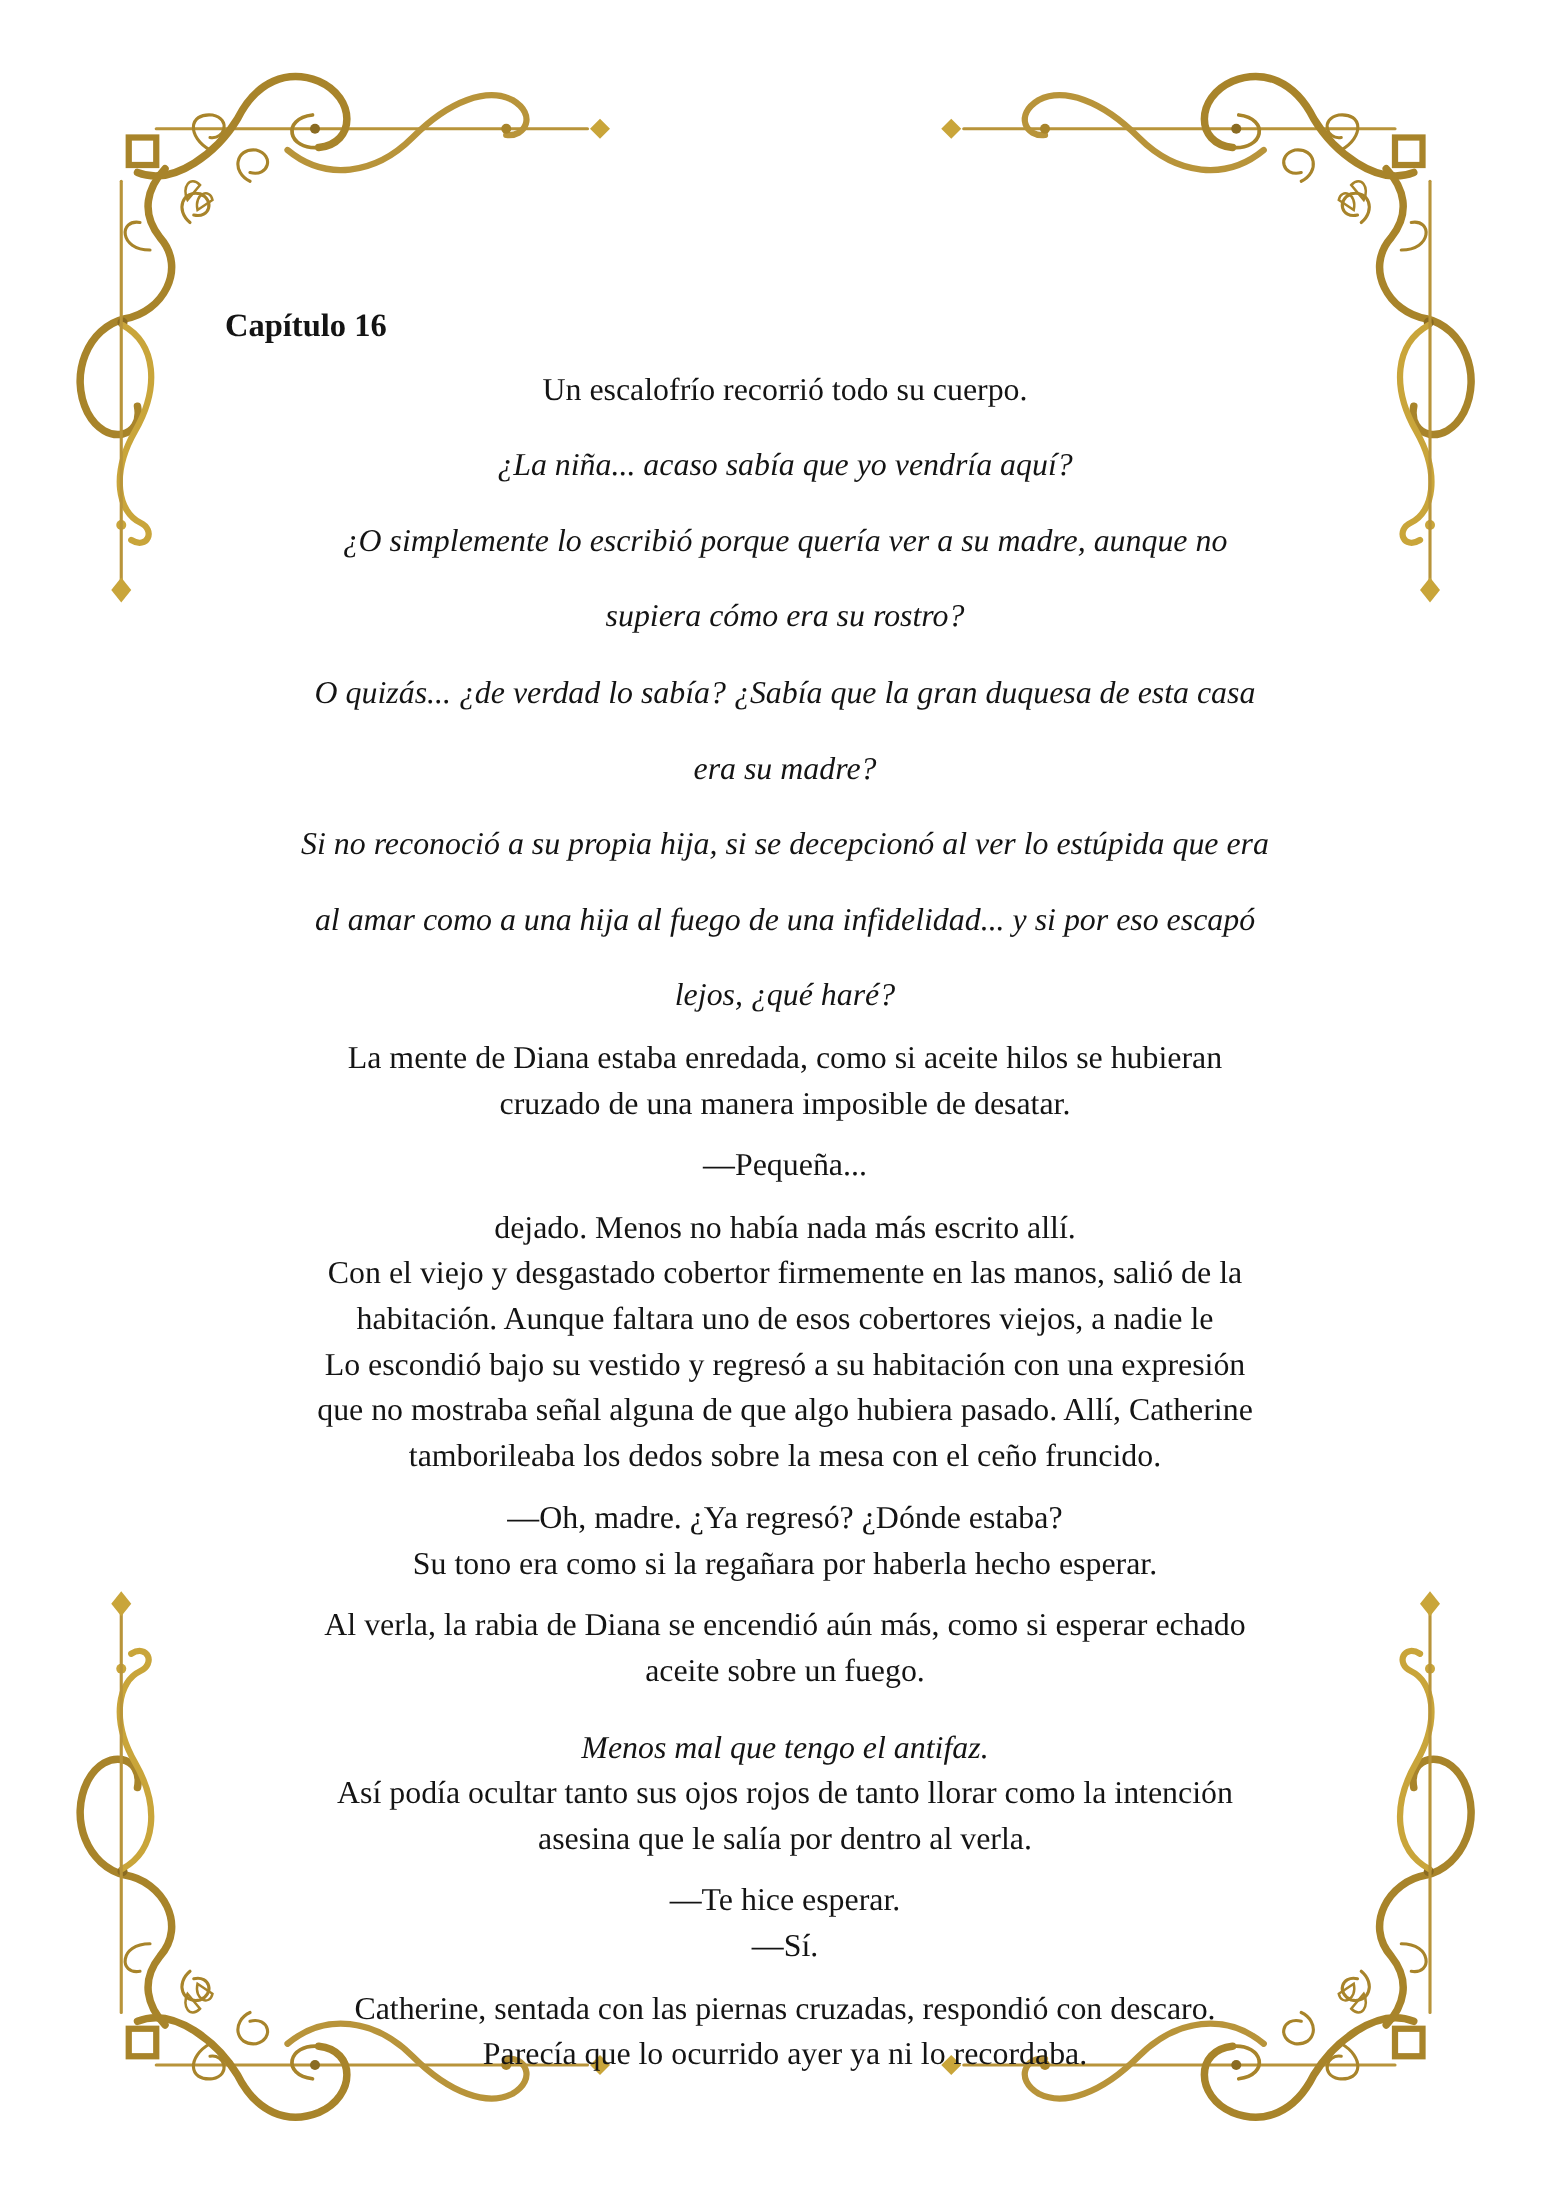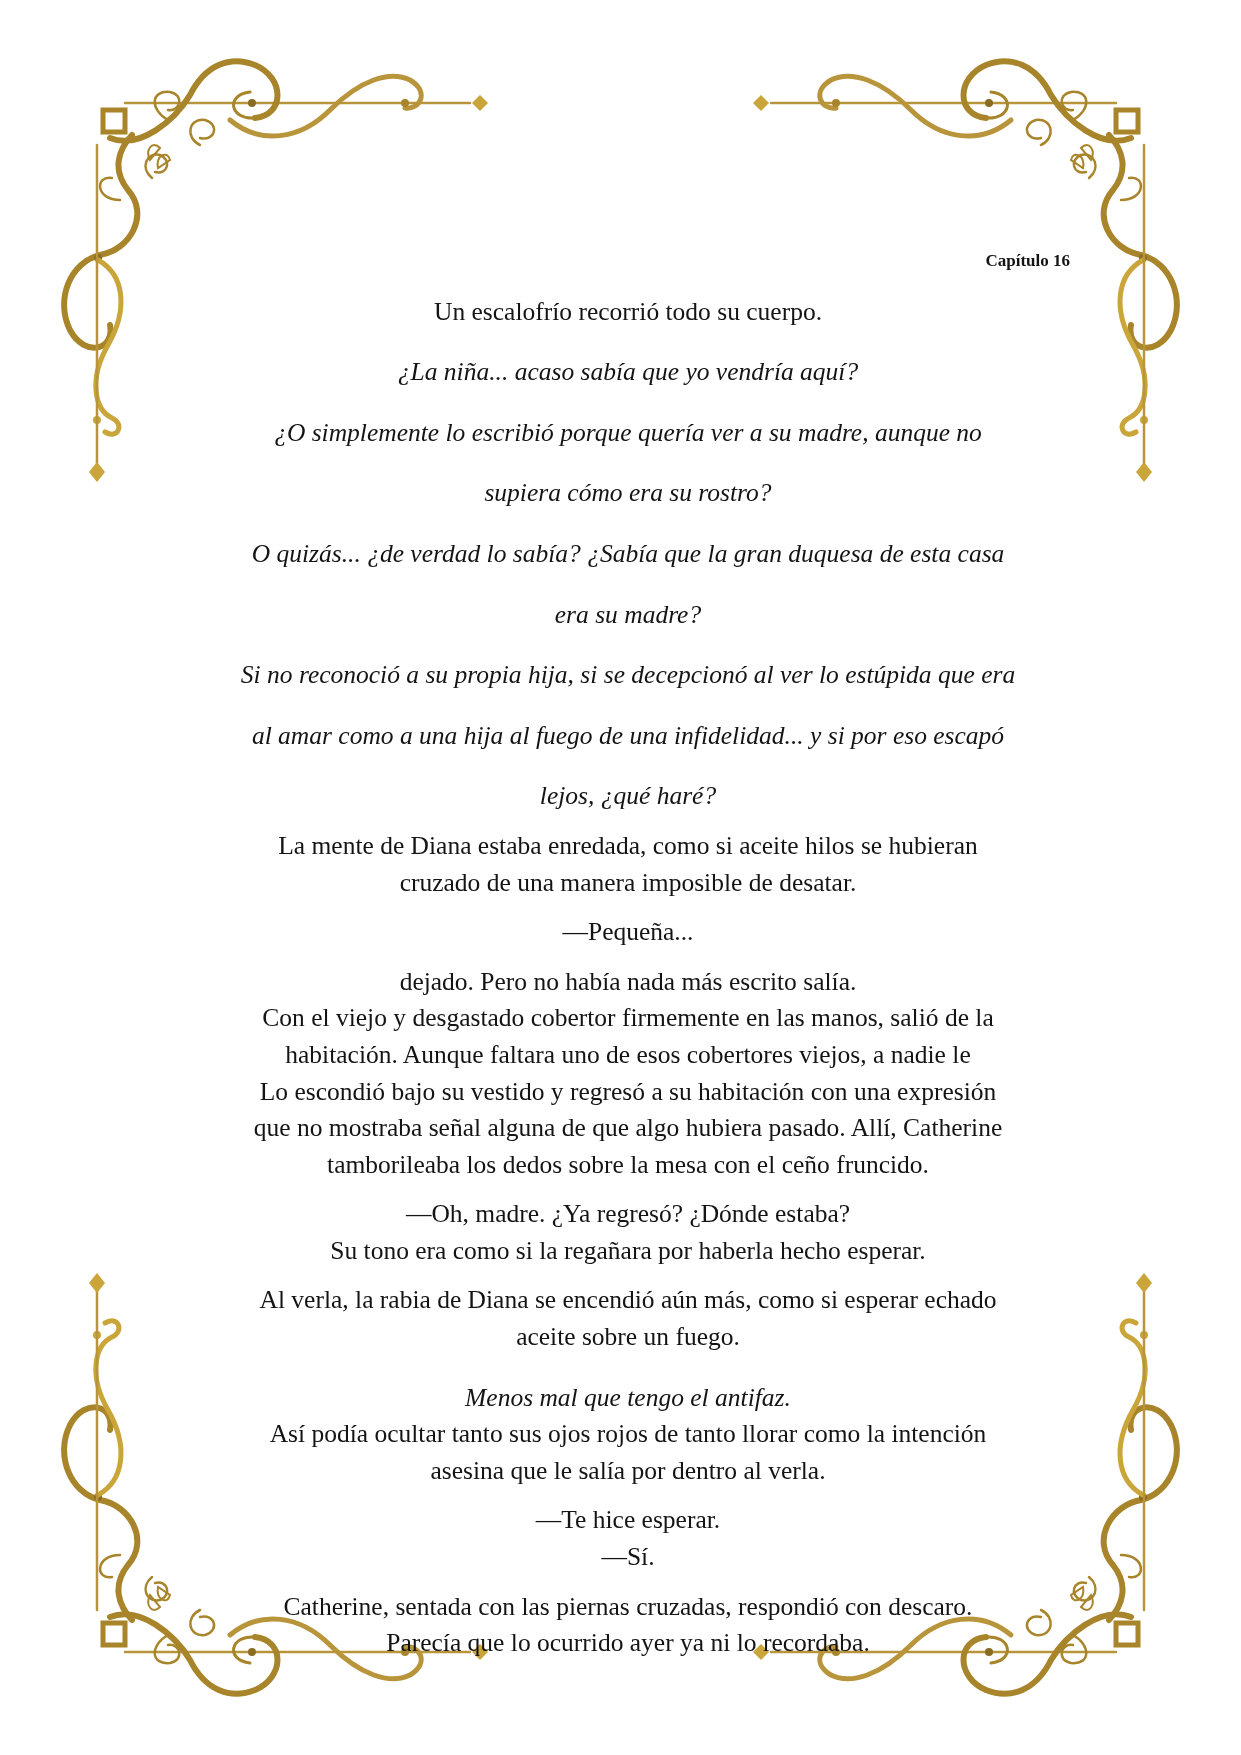--- a/index.html
+++ b/index.html
@@ -4,21 +4,21 @@
 <style>
   html, body { margin: 0; padding: 0; background: #ffffff; }
   body { width: 1241px; height: 1755px; position: relative; overflow: hidden; }
   .frame { position: absolute; left: 0; top: 0; width: 1241px; height: 1755px; pointer-events: none; }
   .page-content {
     position: absolute; left: 178px; top: 243px; width: 900px;
     font-family: "Liberation Serif", "DejaVu Serif", serif;
     font-size: 25.5px; line-height: 36.6px; color: #141414;
   }
   .chapter-title {
-    text-align: right; font-weight: bold; font-size: 17px;
+    text-align: left; font-weight: bold; font-size: 26px;
     margin: 0 0 14px 0; padding-left: 2px; width: 890px;
   }
   .para { margin: 0 0 13px 0; }
   .line { display: block; white-space: nowrap; text-align: center; }
   .line.italic { font-style: italic; margin-top: 24px; }
 </style>
 </head>
 <body>
 
 <svg class="frame" viewBox="0 0 1241 1755" xmlns="http://www.w3.org/2000/svg">
@@ -99,21 +99,21 @@
         <span class="line italic">lejos, ¿qué haré?</span>
       </div>
       <div class="para">
         <span class="line">La mente de Diana estaba enredada, como si aceite hilos se hubieran</span>
         <span class="line">cruzado de una manera imposible de desatar.</span>
       </div>
       <div class="para">
         <span class="line">—Pequeña...</span>
       </div>
       <div class="para">
-        <span class="line">dejado. Pero no había nada más escrito salía.</span>
+        <span class="line">dejado. Menos no había nada más escrito allí.</span>
         <span class="line">Con el viejo y desgastado cobertor firmemente en las manos, salió de la</span>
         <span class="line">habitación. Aunque faltara uno de esos cobertores viejos, a nadie le</span>
         <span class="line">Lo escondió bajo su vestido y regresó a su habitación con una expresión</span>
         <span class="line">que no mostraba señal alguna de que algo hubiera pasado. Allí, Catherine</span>
         <span class="line">tamborileaba los dedos sobre la mesa con el ceño fruncido.</span>
       </div>
       <div class="para">
         <span class="line">—Oh, madre. ¿Ya regresó? ¿Dónde estaba?</span>
         <span class="line">Su tono era como si la regañara por haberla hecho esperar.</span>
       </div>

